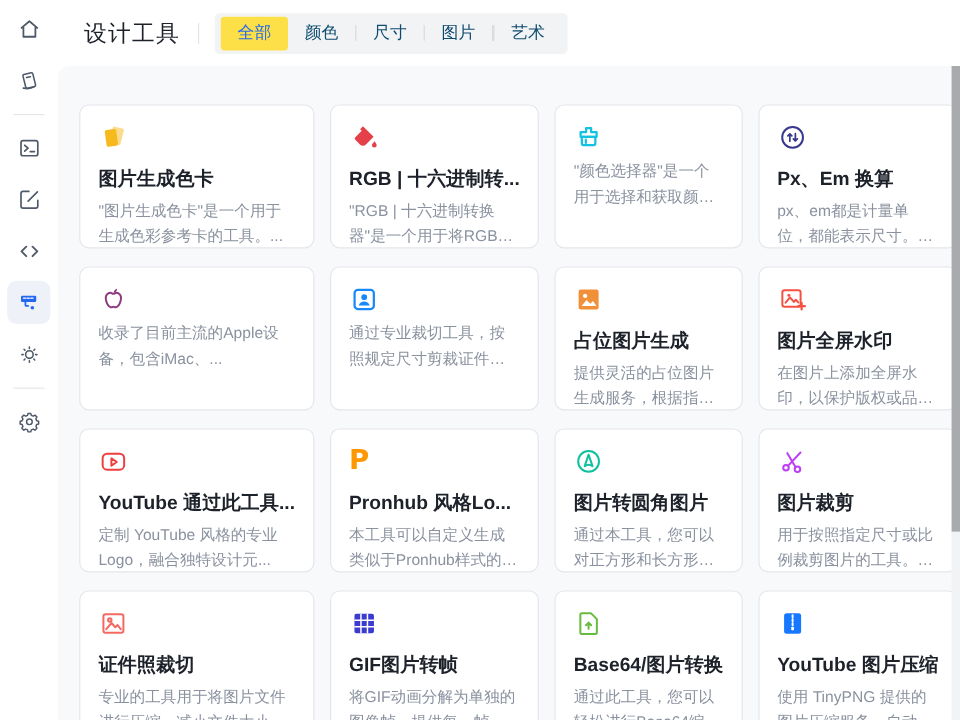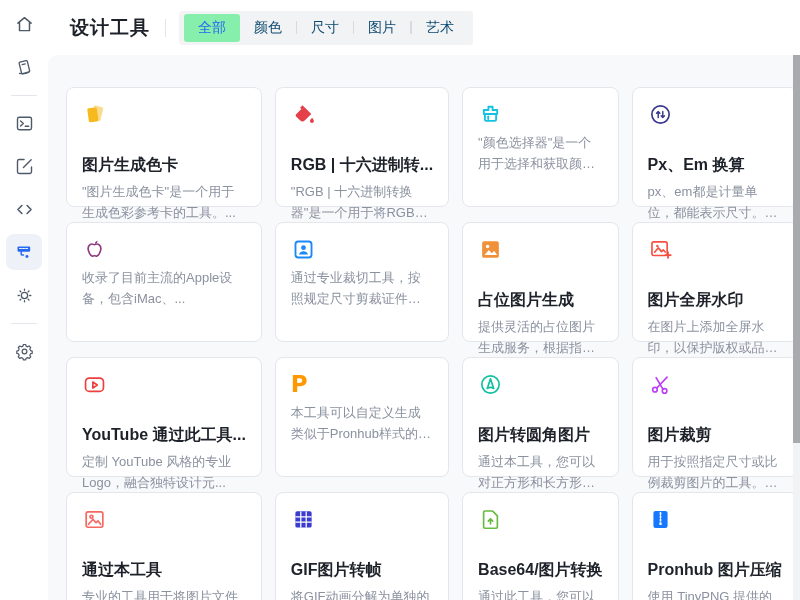--- a/index.html
+++ b/index.html
@@ -15,37 +15,37 @@
     display:flex;flex-direction:column;align-items:center;padding-top:6px;box-sizing:border-box;z-index:5;}
   .side-item{width:36px;height:36px;margin-bottom:7px;border-radius:8px;display:flex;
     align-items:center;justify-content:center;color:var(--sidebar-icon);cursor:pointer;}
   .side-item.active{background:#eef1f7;color:var(--accent);}
   .side-item .icon{display:flex;}
   .side-item svg{width:21px;height:21px;}
   .side-divider{width:26px;height:1px;background:#e5e6eb;margin:3px 0 9px;}
   
   .header{position:absolute;left:48px;top:0;width:752px;height:55px;background:#fff;
     display:flex;align-items:center;}
-  .page-title{font-size:19px;font-weight:bold;color:var(--title-text);margin-left:22px;letter-spacing:1px;}
+  .page-title{font-size:19px;font-weight:normal;color:var(--title-text);margin-left:22px;letter-spacing:1px;}
   .title-divider{width:1px;height:18px;background:#e5e6eb;margin:0 13px 0 15px;}
   .tabbar{background:var(--tab-bar-bg);border-radius:4px;padding:3px 5px;display:flex;align-items:center;}
   .tab{font-size:14px;color:#0c4a6e;padding:5px 14px;border-radius:3px;cursor:pointer;white-space:nowrap;}
-  .tab.active{background:#86efac;color:var(--accent);}
+  .tab.active{background:#fde047;color:var(--accent);}
   .tab-sep{width:1px;height:13px;background:#d8dade;}
   
   .content{position:absolute;left:48px;top:55px;width:752px;height:545px;
     background:var(--content-bg);border-top-left-radius:10px;
     padding:32px 16px 0 18px;box-sizing:border-box;overflow:hidden;}
   .grid{display:grid;grid-template-columns:repeat(4,1fr);gap:15px 13px;}
   .card{background:#fff;border:1px solid var(--card-border);border-radius:8px;
     padding:13px 15px;height:120px;box-sizing:border-box;cursor:pointer;}
   .card-icon{height:26px;display:flex;align-items:center;}
   .card-icon svg{width:25px;height:25px;}
   .pletter{font-size:23px;font-weight:bold;line-height:1;font-family:"DejaVu Sans",sans-serif;}
-  .card-title{margin-top:28px;font-size:16px;font-weight:bold;color:var(--title-text);
+  .card-title{margin-top:12px;font-size:16px;font-weight:bold;color:var(--title-text);
     white-space:nowrap;overflow:hidden;}
   .card-desc{margin-top:6px;font-size:13px;color:var(--desc-text);line-height:1.6;
     display:-webkit-box;-webkit-line-clamp:2;-webkit-box-orient:vertical;overflow:hidden;}
   
   .scroll-track{position:absolute;right:0;top:55px;width:7px;height:545px;background:#f2f3f5;z-index:6;}
   .scroll-thumb{position:absolute;right:0;top:0;width:7px;height:388px;background:var(--scrollbar-thumb);}
 </style>
 </head>
 <body style="--accent: #2468f2; --title-text: #1d2129; --desc-text: #8a919f; --card-border: #e5e6eb; --content-bg: #f8f9fb; --tab-bar-bg: #f2f3f5; --sidebar-icon: #4e5969; --scrollbar-thumb: #a8aaad;">
 
@@ -241,20 +241,21 @@
           </svg>
         </div>
     <div class="card-title">YouTube 通过此工具...</div>
     <div class="card-desc">定制 YouTube 风格的专业Logo，融合独特设计元...</div>
   </div>
 
   <div class="card">
     <div class="card-icon" style="color: rgb(255, 152, 0);">
           <span class="pletter">P</span>
         </div>
+    <div class="card-title">Pronhub 风格Lo...</div>
     <div class="card-desc">本工具可以自定义生成类似于Pronhub样式的Logo，...</div>
   </div>
 
   <div class="card">
     <div class="card-icon" style="color: rgb(16, 192, 160);">
           <svg viewBox="0 0 24 24" fill="none" stroke="currentColor" stroke-width="1.6" stroke-linecap="round" stroke-linejoin="round">
             <circle cx="12" cy="12" r="8.3"></circle>
             <path d="M12 6.6l3.1 9.2c-2.1-1.5-4.1-1.5-6.2 0z"></path>
           </svg>
         </div>
@@ -275,21 +276,21 @@
   </div>
 
   <div class="card">
     <div class="card-icon" style="color: rgb(245, 105, 96);">
           <svg viewBox="0 0 24 24" fill="none" stroke="currentColor" stroke-width="1.6" stroke-linecap="round" stroke-linejoin="round">
             <rect x="4" y="4.6" width="16" height="14.8" rx="1.8"></rect>
             <circle cx="9.1" cy="9.3" r="1.4"></circle>
             <path d="M6.3 16.6l4.2-4.9 3 3.4 1.8-1.8 2.6 3.3"></path>
           </svg>
         </div>
-    <div class="card-title">通过本工具</div>
+    <div class="card-title">证件照裁切</div>
     <div class="card-desc">专业的工具用于将图片文件进行压缩，减小文件大小...</div>
   </div>
 
   <div class="card">
     <div class="card-icon" style="color: rgb(60, 59, 208);">
           <svg viewBox="0 0 24 24" fill="none" stroke="currentColor" stroke-width="1.7" stroke-linecap="round" stroke-linejoin="round">
             <rect x="4.2" y="4.2" width="15.6" height="15.6" rx="1.6" fill="currentColor" stroke="none"></rect>
             <path d="M9.4 4.6v14.8M14.6 4.6v14.8M4.6 9.4h14.8M4.6 14.6h14.8" stroke="#fff" stroke-width="1.2"></path>
           </svg>
         </div>
@@ -309,21 +310,21 @@
   </div>
 
   <div class="card">
     <div class="card-icon" style="color: rgb(22, 120, 255);">
           <svg viewBox="0 0 24 24" fill="none" stroke="currentColor" stroke-width="1.7" stroke-linecap="round" stroke-linejoin="round">
             <rect x="5.2" y="3.8" width="13.6" height="16.4" rx="2" fill="currentColor" stroke="none"></rect>
             <path d="M12 5.4v1.6M12 8.6v1.6M12 11.8v1.6" stroke="#fff" stroke-width="1.6"></path>
             <rect x="10.9" y="14.6" width="2.2" height="2.8" rx="0.6" fill="#fff" stroke="none"></rect>
           </svg>
         </div>
-    <div class="card-title">Pronhub 图片压缩</div>
+    <div class="card-title">YouTube 图片压缩</div>
     <div class="card-desc">使用 TinyPNG 提供的图片压缩服务，自动减小图像...</div>
   </div>
 </div>
 </main>
 
 <div class="scroll-track">
   <div class="scroll-thumb"></div>
 </div>
 
 </body></html>

